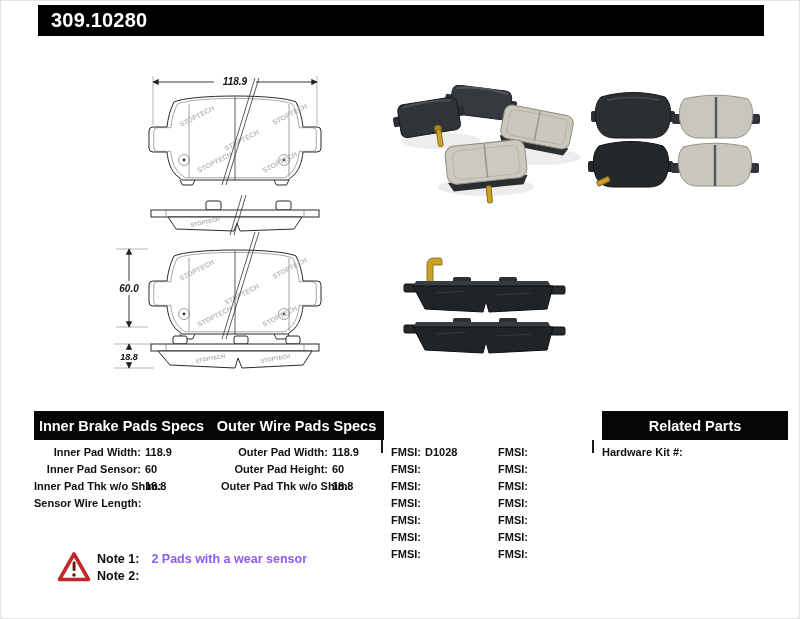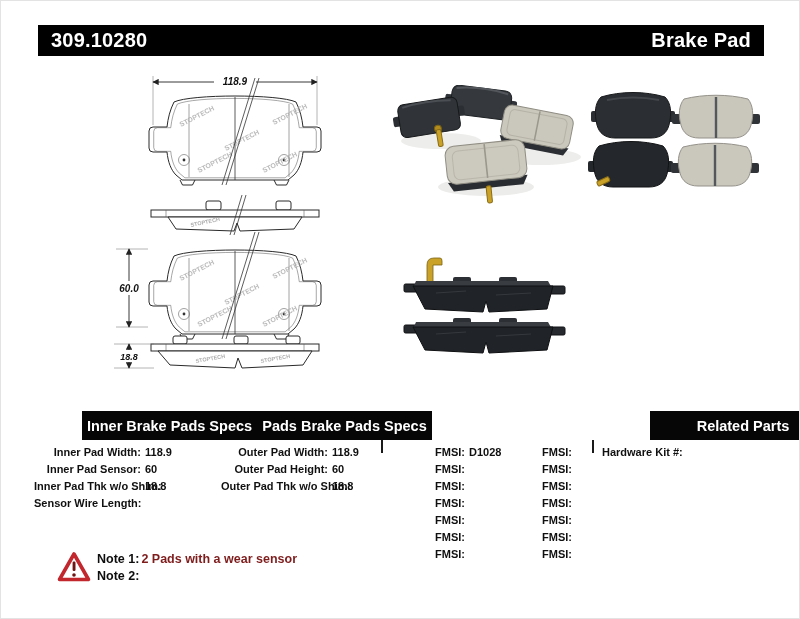--- a/index.html
+++ b/index.html
@@ -1,73 +1,72 @@
 <!DOCTYPE html>
 <html><head>
 <meta charset="utf-8">
 <style>
   html,body{margin:0;padding:0;background:#fff;}
   #page{position:relative;width:800px;height:619px;background:#fff;
         font-family:"Liberation Sans",sans-serif;border:1px solid #e3e3e3;box-sizing:border-box;overflow:hidden;}
 
   
-  #titlebar{position:absolute;left:37px;top:24px;width:726px;height:31px;background:#000;color:#fff;
+  #titlebar{position:absolute;left:37px;top:4px;width:726px;height:31px;background:#000;color:#fff;
             display:flex;align-items:center;justify-content:space-between;padding:0 13px;box-sizing:border-box;
             font-size:20px;font-weight:700;letter-spacing:.2px;}
 
   
   .dline{fill:#fff;stroke:#2a2a2a;stroke-width:1;}
   .nofill{fill:none;}
   .thin{fill:none;stroke:#555;stroke-width:.55;}
   .ext{stroke:#777;stroke-width:.55;}
   .dimline{stroke:#222;stroke-width:.9;fill:none;marker-start:url(#arr);marker-end:url(#arr);}
   .slash{stroke:#333;stroke-width:.8;}
   .wm{font:700 7px "Liberation Sans",sans-serif;fill:#a9a9a9;opacity:.8;}
   .wm2{font:700 5.5px "Liberation Sans",sans-serif;fill:#9b9b9b;opacity:.8;}
   .dim{font:italic 700 10px "Liberation Sans",sans-serif;fill:#111;}
   .dim-s{font:italic 700 9px "Liberation Sans",sans-serif;fill:#111;}
 
   .absimg{position:absolute;}
 
   
   .hdrbar{position:absolute;top:410px;height:29px;background:#060606;color:#fff;font-weight:700;
-          font-size:14.5px;display:flex;align-items:center;margin-left:48px;}
+          font-size:14.5px;display:flex;align-items:center;}
   #bar-specs{left:33px;width:350px;}
   #bar-specs span{flex:1;text-align:center;}
   #bar-fmsi{left:387px;width:208px;justify-content:center;}
   #bar-related{left:601px;width:186px;justify-content:center;}
   .coltick{position:absolute;top:439px;width:2px;height:13px;background:#1a1a1a;}
 
   
   .speccol{position:absolute;top:443px;font-size:11px;font-weight:700;color:#101010;}
   .spec-row{display:flex;height:17px;line-height:17px;white-space:pre;}
   #col-inner{left:33px;}
   #col-outer{left:220px;}
   #col-inner .lbl,#col-outer .lbl{width:107px;text-align:right;}
   #col-fmsi1{left:390px;}
   #col-fmsi2{left:497px;}
-  #col-fmsi1 .lbl,#col-fmsi2 .lbl{width:30px;text-align:right;margin-left:44px;}
+  #col-fmsi1 .lbl,#col-fmsi2 .lbl{width:30px;text-align:right;}
   #col-related{left:601px;}
   #col-related .lbl{text-align:center;}
   .val{margin-left:4px;}
 
   
   #note-triangle{position:absolute;left:56px;top:550px;}
   #notes-text{position:absolute;left:96px;top:550px;font-size:12.5px;font-weight:700;color:#0d0d0d;}
   .note-line{height:17px;line-height:17px;display:flex;align-items:flex-start;}
-  .note-red{color:#7f1d1d;margin-left:2px;}
+  .note-red{color:#8b5cf6;margin-left:12px;}
 </style>
 </head>
 <body>
 
 <div id="page">
 
   <header id="titlebar">
     <span>309.10280</span>
-    <span>Brake Pad</span>
   </header>
 
   <svg class="absimg" style="left:95px;top:62px" width="235" height="310" viewBox="0 0 235 310">
     <defs>
       <marker id="arr" viewBox="0 0 10 10" refX="9" refY="5" markerWidth="7" markerHeight="7" orient="auto-start-reverse">
         <path d="M0,0 L10,5 L0,10 z" fill="#222"></path>
       </marker>
     </defs>
 
     <g>
@@ -225,21 +224,21 @@
       <path d="M20,26 L152,26 L156,33 L17,33 Z" fill="#393d42"></path>
       <path d="M17,31 L157,31 L151,54 L93,57 L90,46 L87,57 L29,54 Z" fill="#202327" stroke="#0e1012"></path>
       <line x1="40" y1="38" x2="70" y2="36" stroke="#35393e"></line>
       <line x1="100" y1="40" x2="135" y2="38" stroke="#35393e"></line>
     </g>
     <use href="#edgepad" transform="translate(0,41)"></use>
   </svg>
 
   <div class="hdrbar" id="bar-specs">
     <span>Inner Brake Pads Specs</span>
-    <span>Pads Brake Pads Specs</span>
+    <span>Outer Wire Pads Specs</span>
   </div>
   <div class="hdrbar" id="bar-related">
     <span>Related Parts</span>
   </div>
   <div class="coltick" style="left:380px"></div>
   <div class="coltick" style="left:591px"></div>
 
   <div class="speccol" id="col-inner">
 
       <div class="spec-row">

